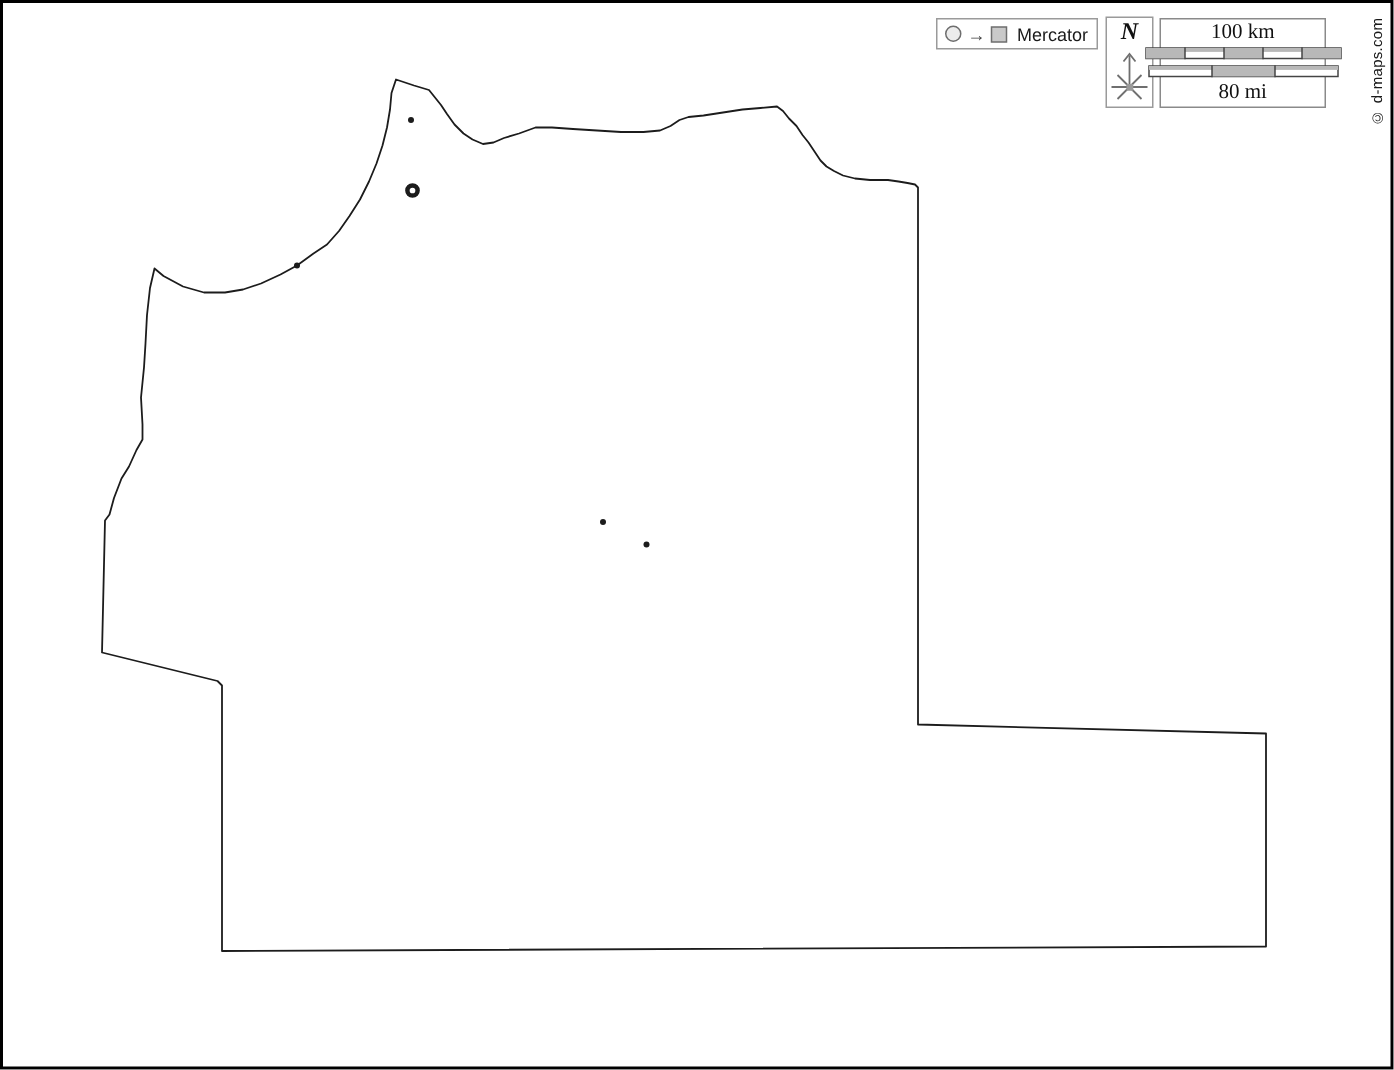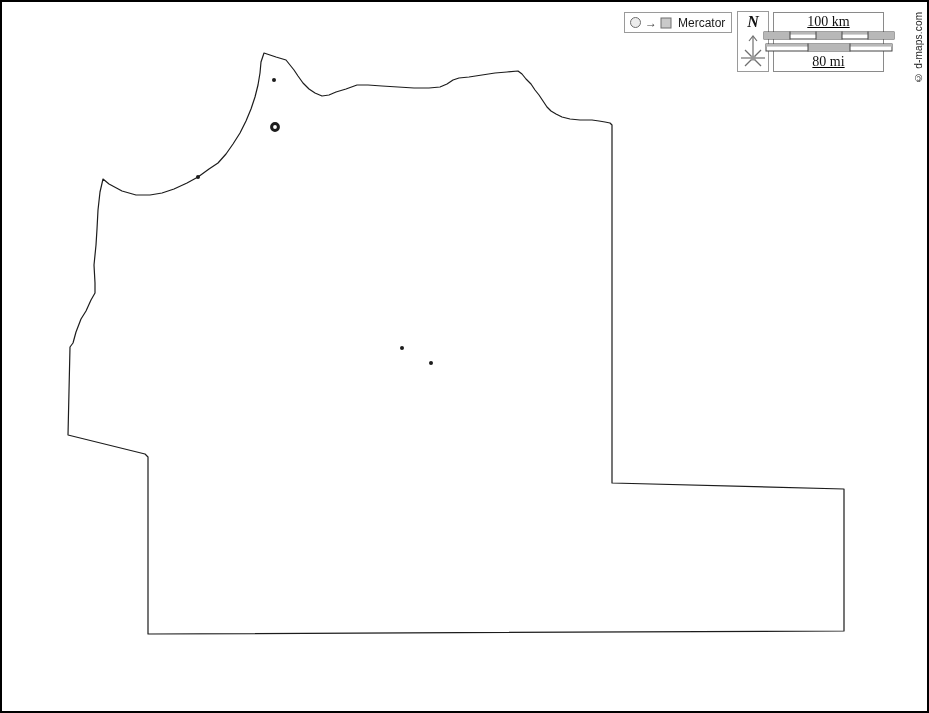--- a/index.html
+++ b/index.html
@@ -42,21 +42,20 @@
   }
 
   
   .scalebox{
     position:absolute;left:771px;top:10px;
     width:111px;height:60px;
     border:1px solid #8a8a8a;background:#fff;
     display:flex;flex-direction:column;align-items:center;
     justify-content:space-between;
     padding:1px 0 2px 0;
-    text-decoration:underline;
   }
   .scalebox .scale-label{
     font-family:"Liberation Serif", serif;
     font-size:14px;color:#111;line-height:1.1;
   }
 
   
   .copyright{
     position:absolute;left:911px;top:7px;height:74px;
     writing-mode:vertical-rl;transform:rotate(180deg);

